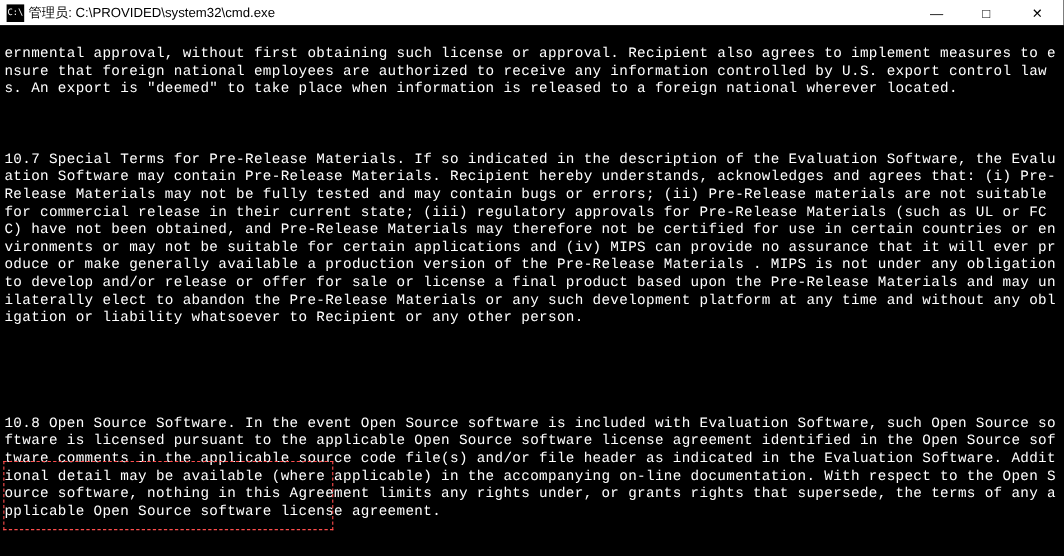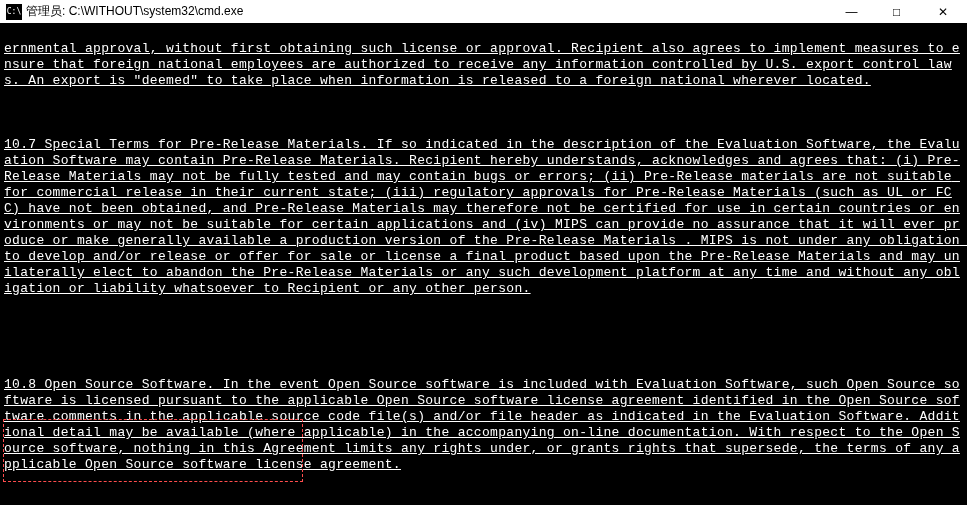--- a/index.html
+++ b/index.html
@@ -63,29 +63,29 @@
     white-space: pre-wrap;
     word-break: break-all;
     position: relative;
     font-family: "SimSun", "NSimSun", "Courier New", monospace;
   }
   .highlight-box {
     position: absolute;
     border: 1px dashed #ff4d4d;
     pointer-events: none;
   }
-  .para { margin: 0; text-decoration: underline; }
+  .para { margin: 0; }
   .blank { height: 16px; }
 </style>
 </head>
 <body>
 
 <div class="titlebar">
   <div class="titlebar-icon">C:\</div>
-  <div class="titlebar-title">管理员: C:\WITHOUT\system32\cmd.exe</div>
+  <div class="titlebar-title">管理员: C:\PROVIDED\system32\cmd.exe</div>
   <div class="titlebar-spacer"></div>
   <div class="win-controls">
     <div class="win-btn">—</div>
     <div class="win-btn">□</div>
     <div class="win-btn close">✕</div>
   </div>
 </div>
 
 <div class="terminal">
 <div class="para">ernmental approval, without first obtaining such license or approval. Recipient also agrees to implement measures to ensure that foreign national employees are authorized to receive any information controlled by U.S. export control laws. An export is "deemed" to take place when information is released to a foreign national wherever located.</div>

